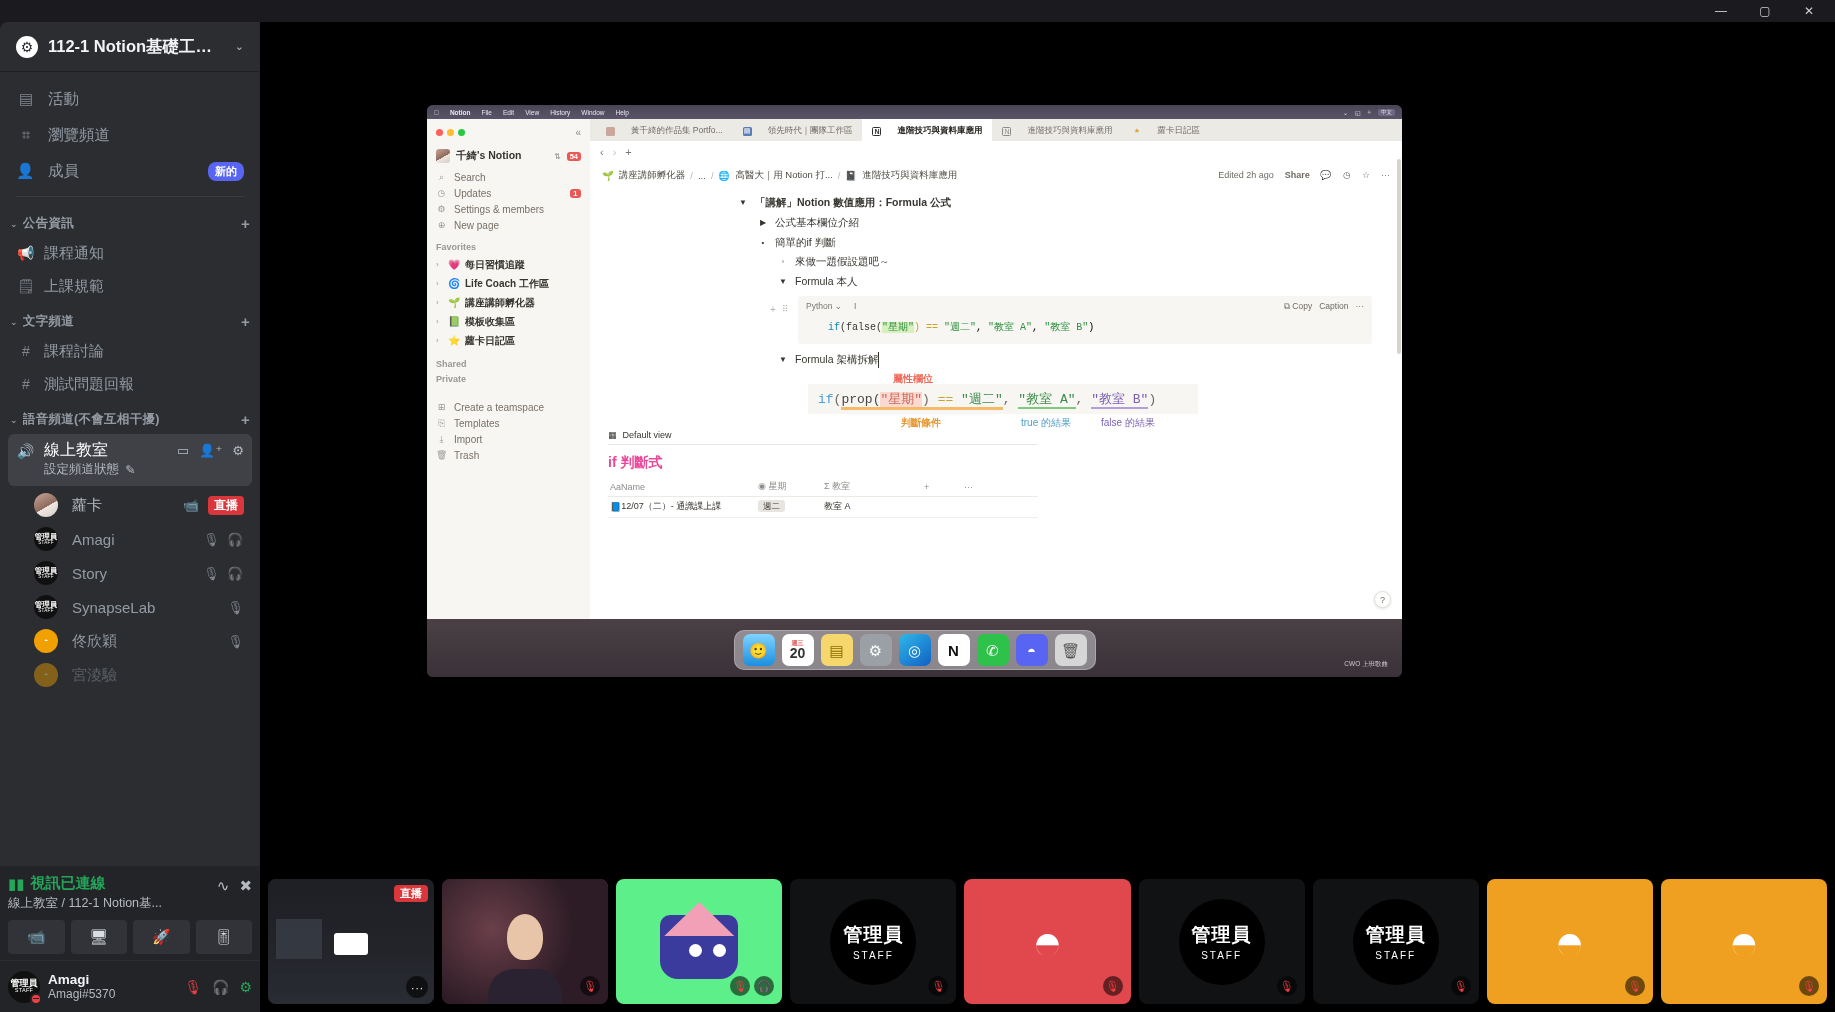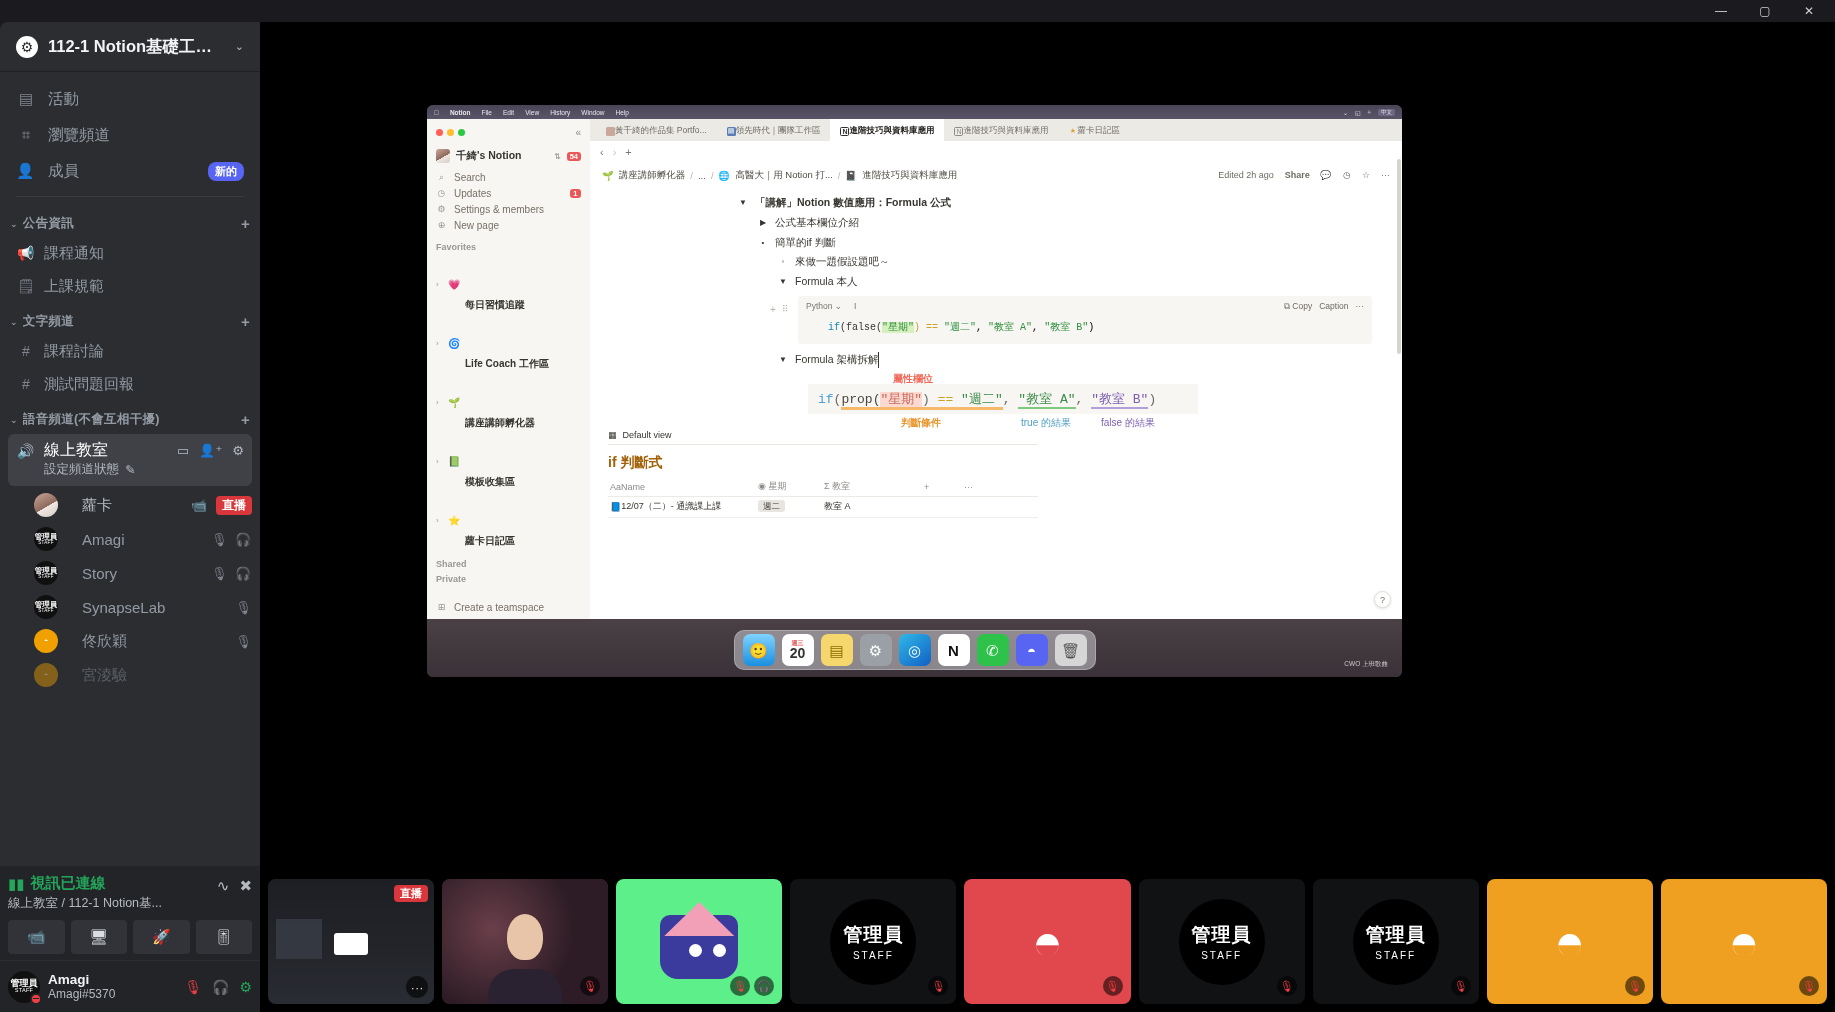--- a/index.html
+++ b/index.html
@@ -43,21 +43,21 @@
           border-radius:4px; color:#949ba4; font-size:15px; cursor:pointer; position:relative;}
   .chan .ci { width:20px; text-align:center; color:#80848e; font-size:14px; flex:0 0 20px;}
   .chan .cn { flex:1; white-space:nowrap; overflow:hidden; text-overflow:ellipsis; }
 
   .vc-active { background:#3f4147; border-radius:6px; margin:2px 8px; padding:6px 8px 8px 8px; }
   .vc-row { display:flex; align-items:center; gap:8px; }
   .vc-name { color:#fff; font-size:16px; font-weight:500; flex:1;}
   .vc-icons { display:flex; gap:10px; color:#b5bac1; font-size:13px; }
   .vc-status { color:#b5bac1; font-size:12.5px; margin-left:28px; display:flex; gap:6px; align-items:center;}
 
-  .member { display:flex; align-items:center; gap:24px; height:34px; padding:0 8px 0 34px; cursor:pointer;}
+  .member { display:flex; align-items:center; gap:14px; height:34px; padding:0 16px 0 34px; cursor:pointer;}
   .av { width:24px; height:24px; border-radius:50%; flex:0 0 24px; display:flex; align-items:center;
         justify-content:center; font-size:7px; color:#fff; overflow:hidden; line-height:1.05; text-align:center;}
   .av.staff { background:#101010; flex-direction:column; }
   .av.staff b { font-size:7.5px; font-weight:700; }
   .av.staff i { font-size:4.5px; font-style:normal; letter-spacing:.3px;}
   .av.dc { background:#f0a000; }
   .av.photo { background:linear-gradient(150deg,#c9a79a 0%,#8e6a5c 55%,#efe7e2 56%,#d6cbc5 100%); }
   .mname { color:#949ba4; font-size:15px; flex:1; white-space:nowrap; overflow:hidden; text-overflow:ellipsis;}
   .mname.live { color:#b5bac1; }
   .micons { display:flex; gap:8px; color:#80848e; font-size:13px; align-items:center;}
@@ -111,25 +111,25 @@
   .nws-b { background:#eb5757; color:#fff; font-size:7.5px; font-weight:700; border-radius:3px; padding:0 3px;}
   .nitem { display:flex; align-items:center; gap:7px; padding:2.5px 9px; color:#787066; font-size:10px; cursor:pointer;}
   .nitem .ni { width:11px; text-align:center; font-size:9px; color:#9b9894; flex:0 0 11px;}
   .nitem .nl { flex:1; white-space:nowrap; overflow:hidden; text-overflow:ellipsis;}
   .nitem .nb { background:#eb5757; color:#fff; font-size:7.5px; font-weight:700; border-radius:3px; padding:0 3.5px;}
   .nsec { color:#9b9894; font-size:9px; font-weight:600; padding:9px 9px 3px 9px; }
   .ntree { display:flex; align-items:center; gap:5px; padding:2.5px 9px 2.5px 9px; color:#37352f;
            font-size:10px; font-weight:600; cursor:pointer;}
   .ntree .tcar { color:#b4b1ab; font-size:8px; width:7px; flex:0 0 7px;}
   .ntree .temo { font-size:10px; width:12px; text-align:center; flex:0 0 12px;}
-  .ntree .tlb { flex:1; white-space:nowrap; overflow:hidden; text-overflow:ellipsis;margin-top:40px;}
+  .ntree .tlb { flex:1; white-space:nowrap; overflow:hidden; text-overflow:ellipsis;}
 
   #nmain { flex:1; height:500px; background:#fff; position:relative; overflow:hidden;}
   .ntabs { height:22px; background:#eceae5; display:flex; align-items:stretch; padding-left:6px; }
-  .ntab { display:flex; align-items:center; gap:0; padding:12px 10px; font-size:8.5px; color:#6f6b63;
+  .ntab { display:flex; align-items:center; gap:16px; padding:12px 10px; font-size:8.5px; color:#6f6b63;
           max-width:138px; cursor:pointer;}
   .ntab.active { background:#fff; color:#25231e; font-weight:700; }
   .ntab .tio { width:9px; height:9px; flex:0 0 9px; display:flex; align-items:center; justify-content:center;
                font-size:7px; border-radius:1.5px; }
   .ntab .tlab { white-space:nowrap; overflow:hidden; text-overflow:ellipsis;}
   .nnav { height:22px; display:flex; align-items:center; gap:9px; padding:0 10px; color:#7b7871; font-size:11px;}
   .ncrumb { height:24px; display:flex; align-items:center; gap:5px; padding:0 12px; font-size:9.5px; color:#514d45;}
   .ncrumb .sep { color:#b9b6b0; }
   .ncrumb-right { margin-left:auto; display:flex; align-items:center; gap:11px; color:#6f6b63; font-size:9px;}
 
@@ -149,21 +149,21 @@
   .dg-band { background:#f7f6f3; padding:6px 10px; font-family:"Liberation Mono","DejaVu Sans Mono",monospace;
              font-size:13px; white-space:nowrap; }
   .ann { position:absolute; font-size:10px; font-weight:700; white-space:nowrap; }
   .ul-orange { border-bottom:3px solid #f5b96b; }
   .ul-green { border-bottom:2px solid #7fc97f; }
   .ul-purple { border-bottom:2px solid #b39ddb; }
 
   .dbview { margin-top:16px; padding:0 0 0 0; }
   .dbtabs { display:flex; align-items:center; gap:6px; font-size:9px; color:#37352f; font-weight:500;
             border-bottom:1px solid #e9e7e2; padding-bottom:4px; width:100%;}
-  .dbtitle { font-size:14px; font-weight:700; color:#a16207; margin-top:9px;}
+  .dbtitle { font-size:14px; font-weight:700; color:#ec4899; margin-top:9px;}
   .dbhead { display:flex; align-items:center; font-size:9px; color:#8d8b86; border-bottom:1px solid #eceae5;
             height:19px; margin-top:6px;}
   .dbrow { display:flex; align-items:center; font-size:9px; color:#37352f; height:21px;
            border-bottom:1px solid #f1efea;}
   .cellA{width:150px; display:flex; align-items:center; padding-left:2px;}
   .cellB{width:66px;} .cellC{width:100px;} .cellD{width:40px;}
   .pill { background:#e8e5e1; border-radius:3px; padding:1px 5px; font-size:8.5px;margin-top:32px; }
   .scrollbar-v { position:absolute; right:1px; top:40px; width:4px; height:195px; background:#d6d3cd; border-radius:2px;}
   .helpbtn { position:absolute; right:11px; bottom:11px; width:17px; height:17px; border-radius:50%;
              background:#fff; border:1px solid #e0ded9; color:#6f6b63; font-size:9px; display:flex;

